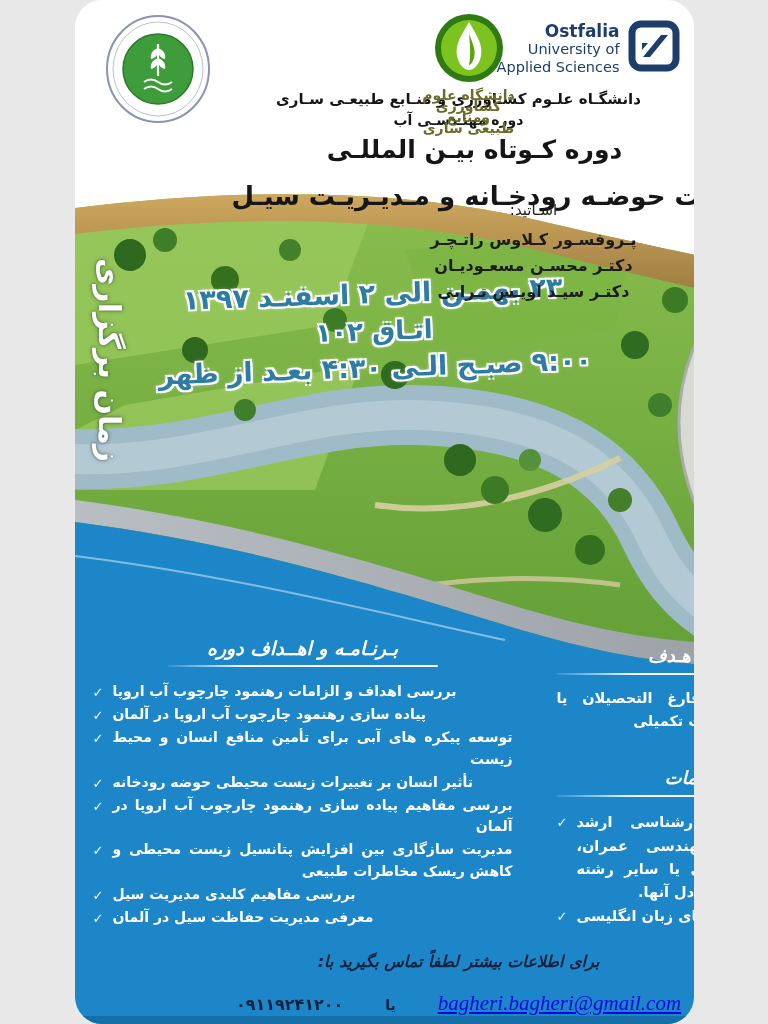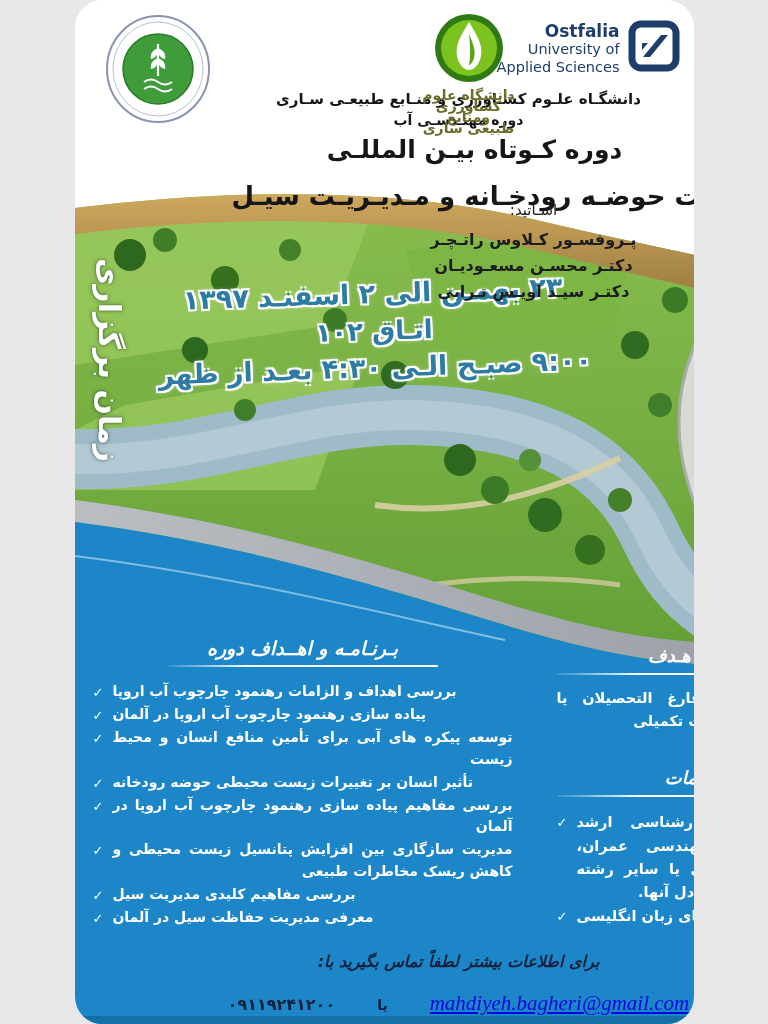--- a/index.html
+++ b/index.html
@@ -272,18 +272,18 @@
           <span class="txt">مهارت های زبان انگلیسی</span>
         </li>
     </ul>
   </div>
 
   <div class="contact">
     <div class="contact-note">برای اطلاعات بیشتر لطفاً تماس بگیرید با:</div>
     <div class="contact-row">
       <span class="phone">۰۹۱۱۹۲۴۱۲۰۰</span>
       <span class="or">یا</span>
-      <a class="email">mahdiyeh.bagheri@gmail.com</a>
+      <a class="email">bagheri.bagheri@gmail.com</a>
     </div>
   </div>
 
   <div class="bottom-strip"></div>
 </div>
 
 </body></html>

